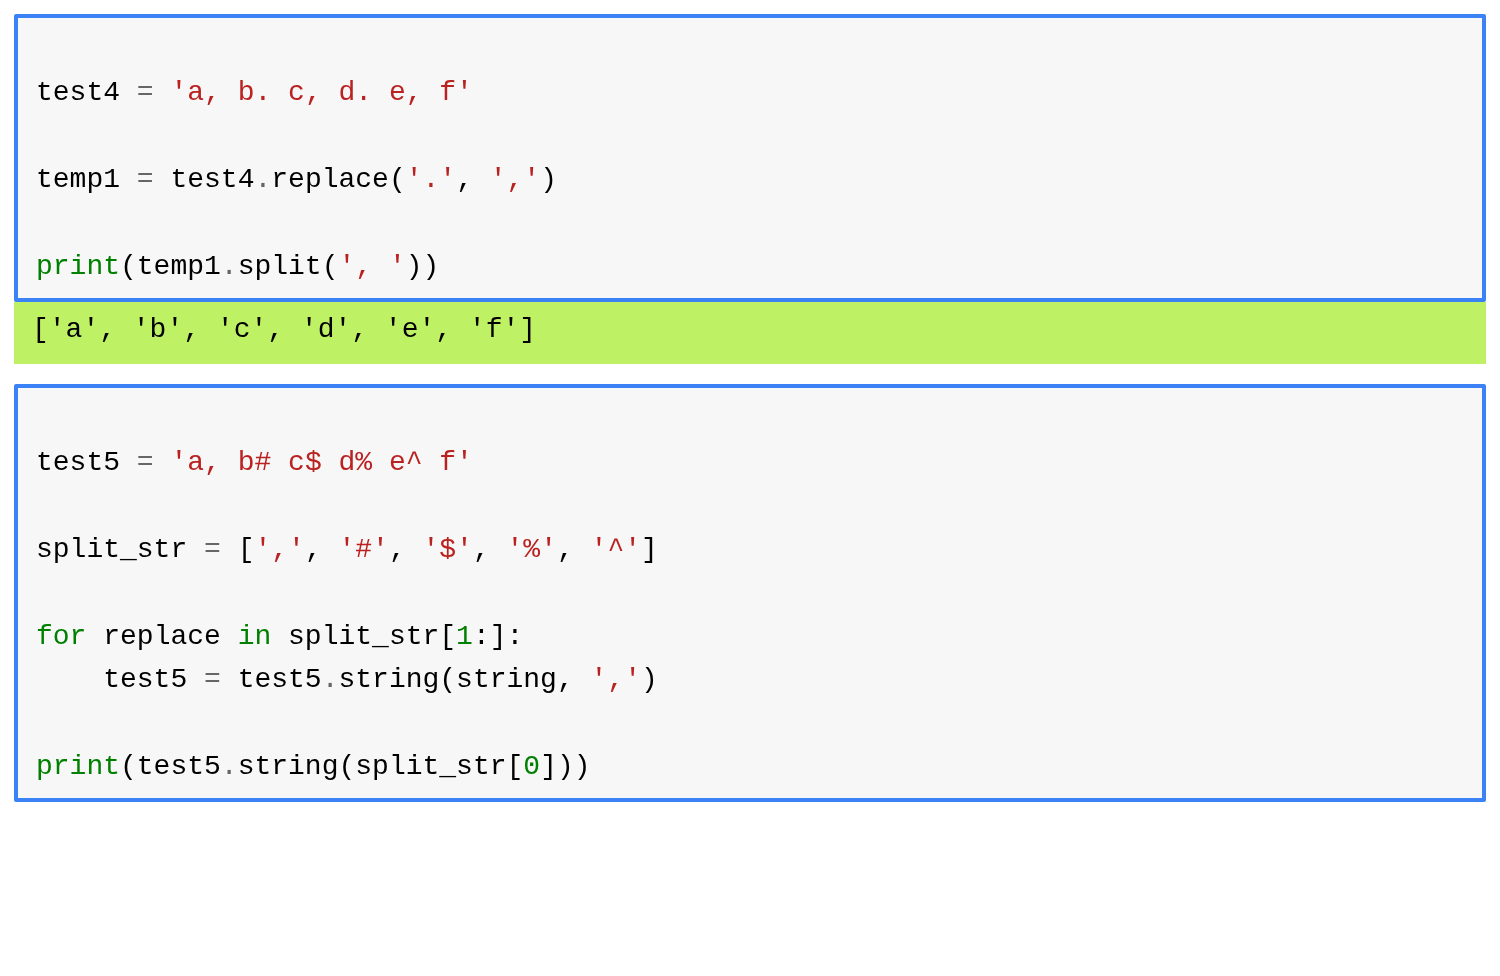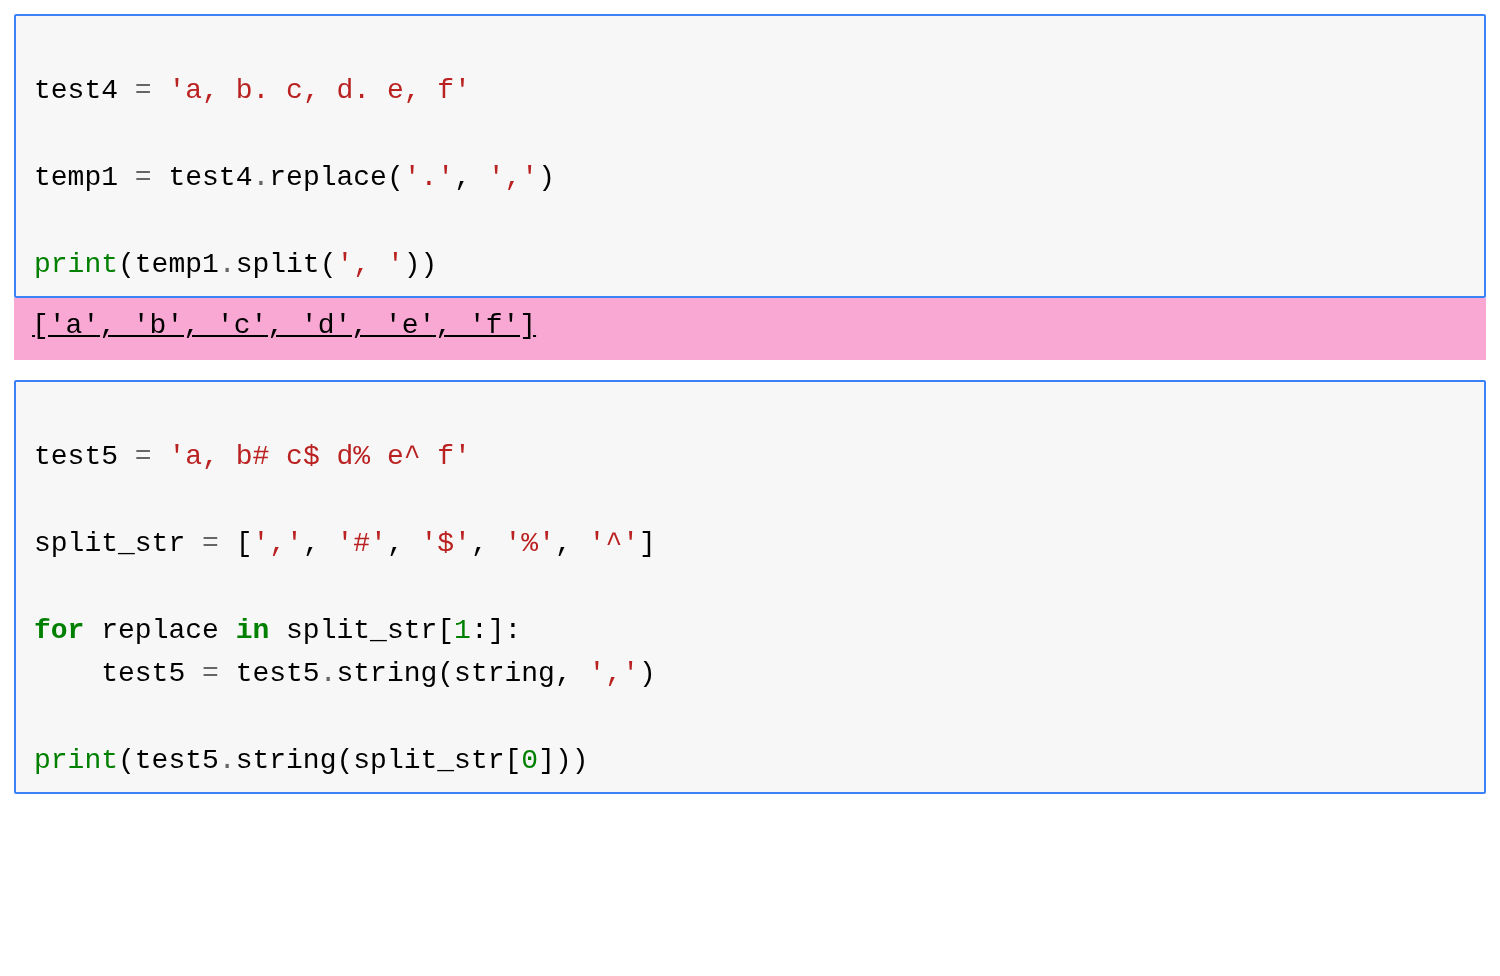--- a/index.html
+++ b/index.html
@@ -10,38 +10,37 @@
     font-size: 28px;
     line-height: 1.55;
   }
   .container {
     width: 1500px;
     box-sizing: border-box;
     padding: 0;
   }
   .code-cell {
     background: #f7f7f7;
-    border: 2px solid #3b82f6;
+    border: 4px solid #3b82f6;
     border-radius: 2px;
     padding: 10px 18px;
     margin: 14px 14px 0 14px;
     white-space: pre;
   }
   .output-cell {
-    background: #f9a8d4;
+    background: #bef264;
     padding: 6px 18px 12px 18px;
     margin: 0 14px 20px 14px;
     white-space: pre;
-    text-decoration: underline;
   }
   .tok-name { color: #000000; }
   .tok-op   { color: #666666; }
   .tok-str  { color: #ba2121; }
   .tok-num  { color: #008000; }
-  .tok-kw   { color: #008000; font-weight: bold; }
+  .tok-kw   { color: #008000; font-weight: normal; }
   .tok-func { color: #008000; }
   .tok-out  { color: #000000; }
 </style>
 </head>
 <body>
 
 <div class="container">
 
   <div class="code-cell">
 <span class="tok-name">test4 </span><span class="tok-op">=</span><span class="tok-name"> </span><span class="tok-str">'a, b. c, d. e, f'</span>

